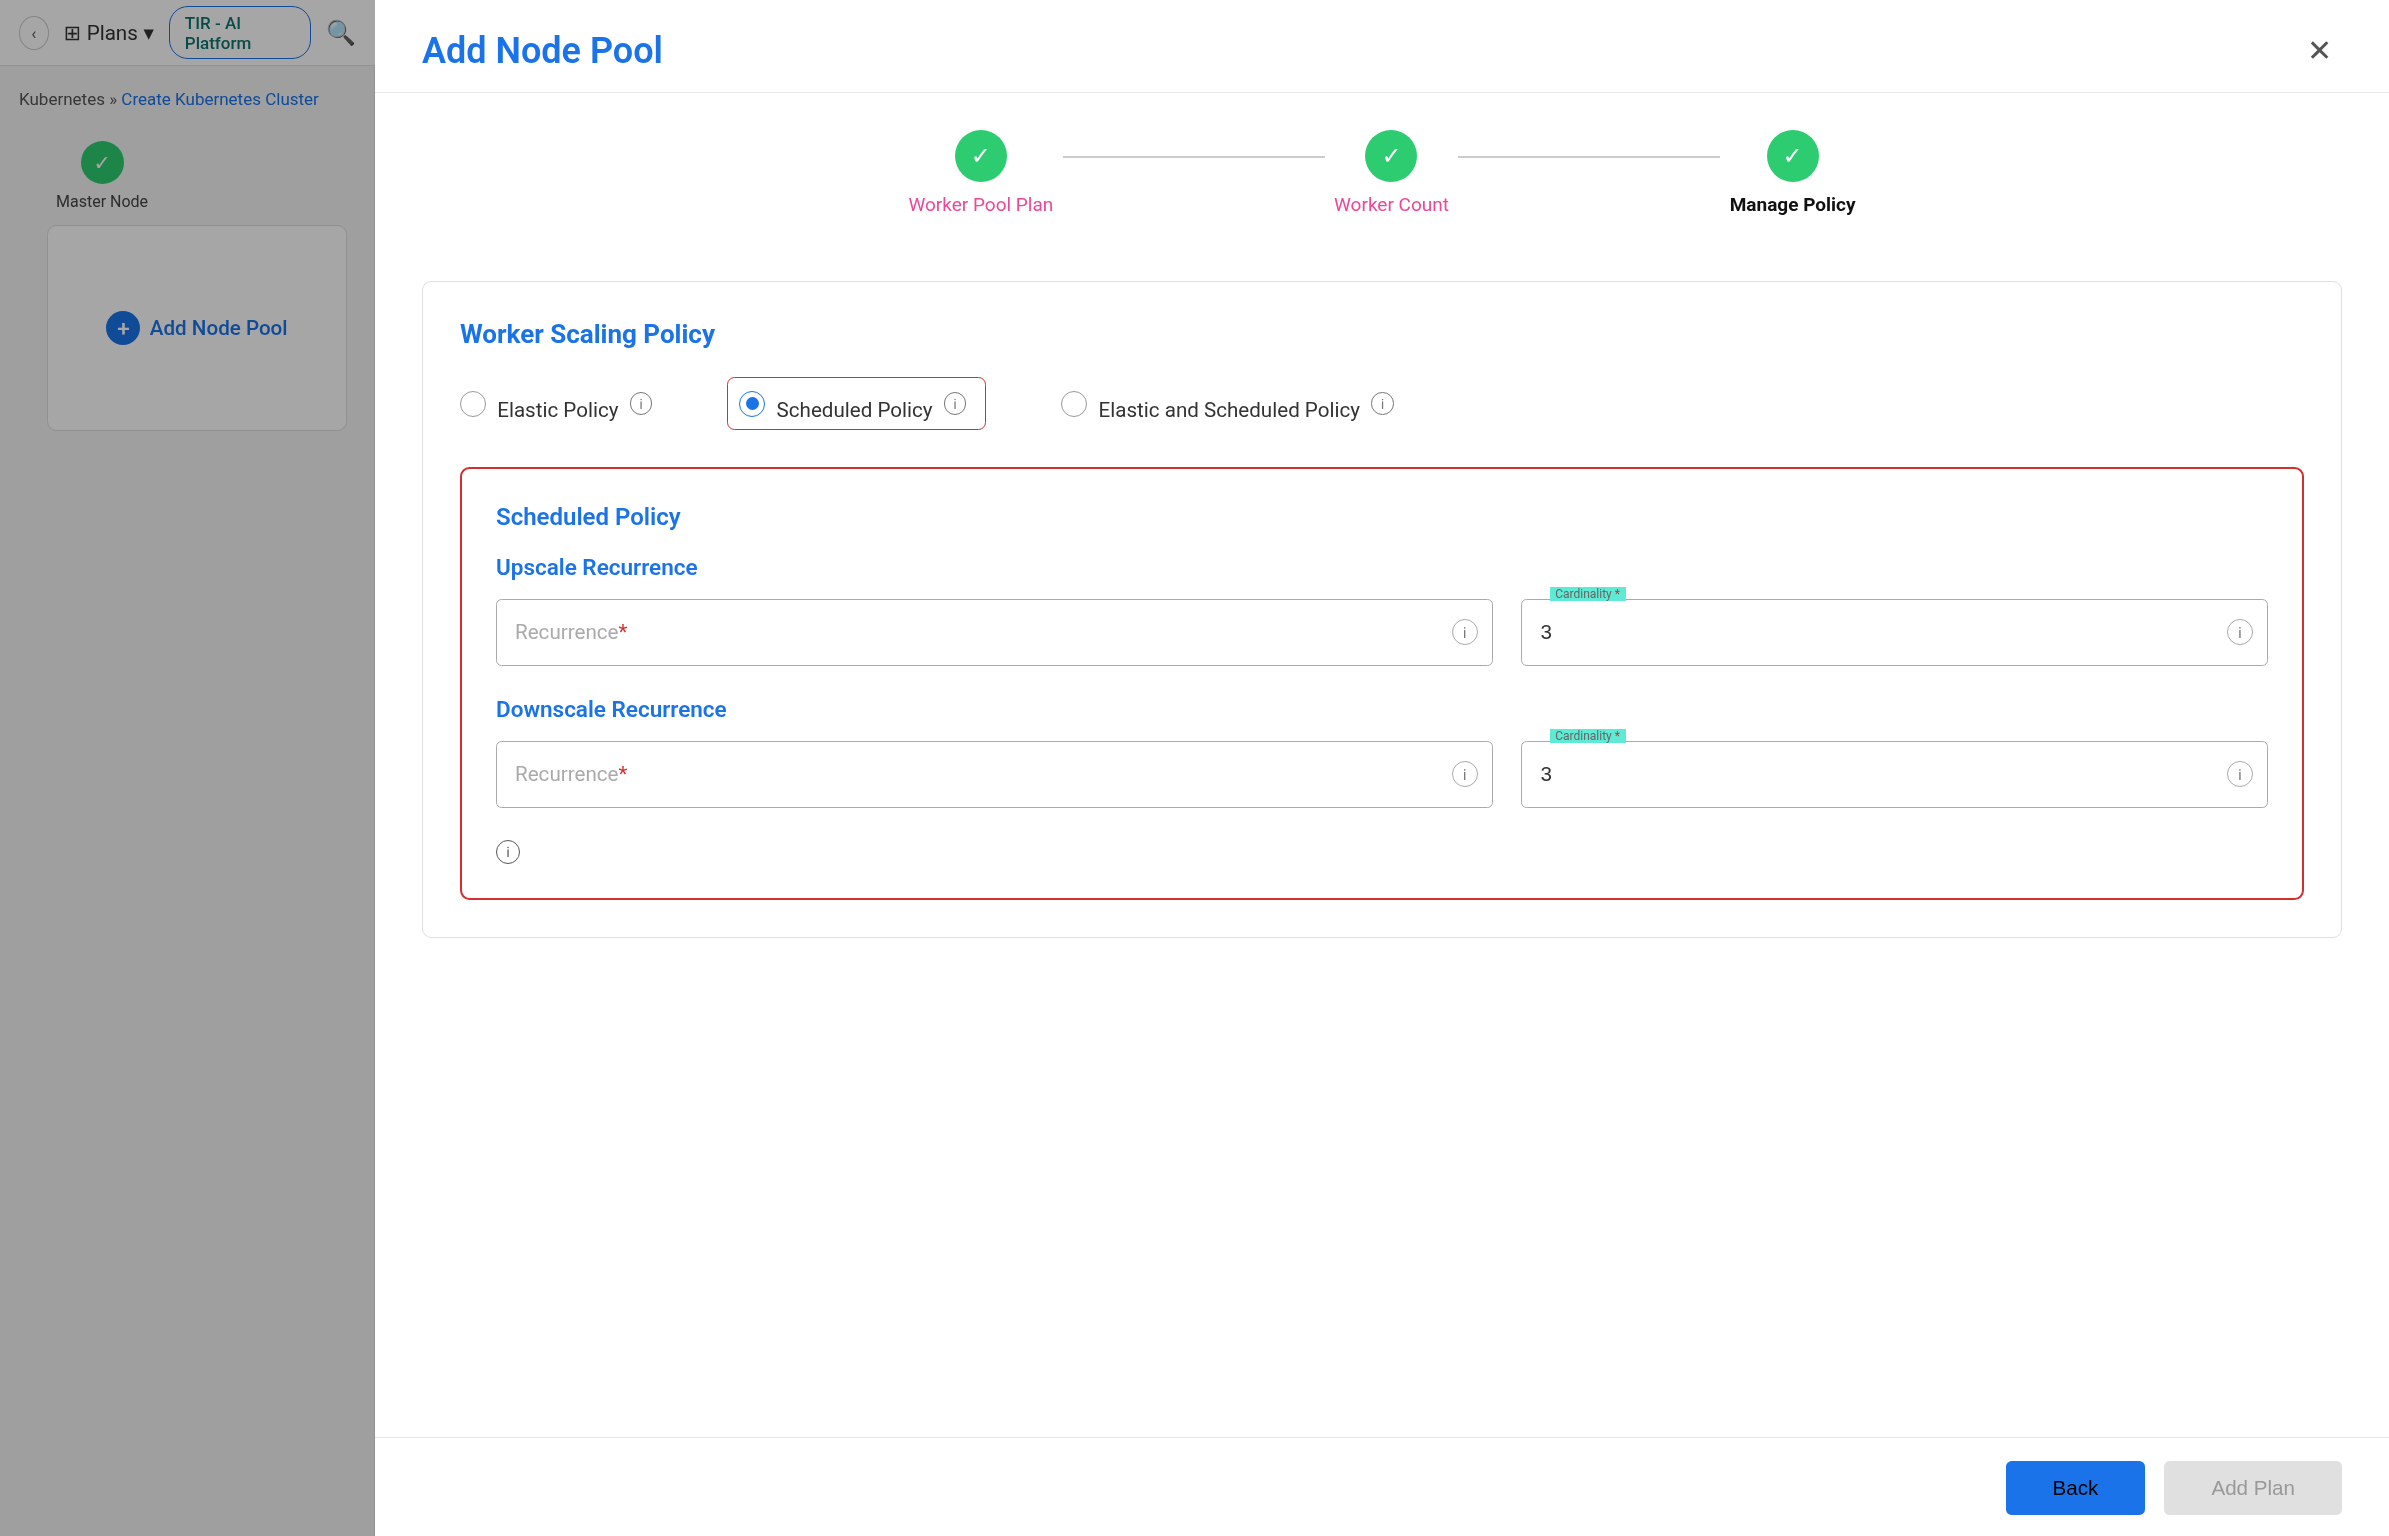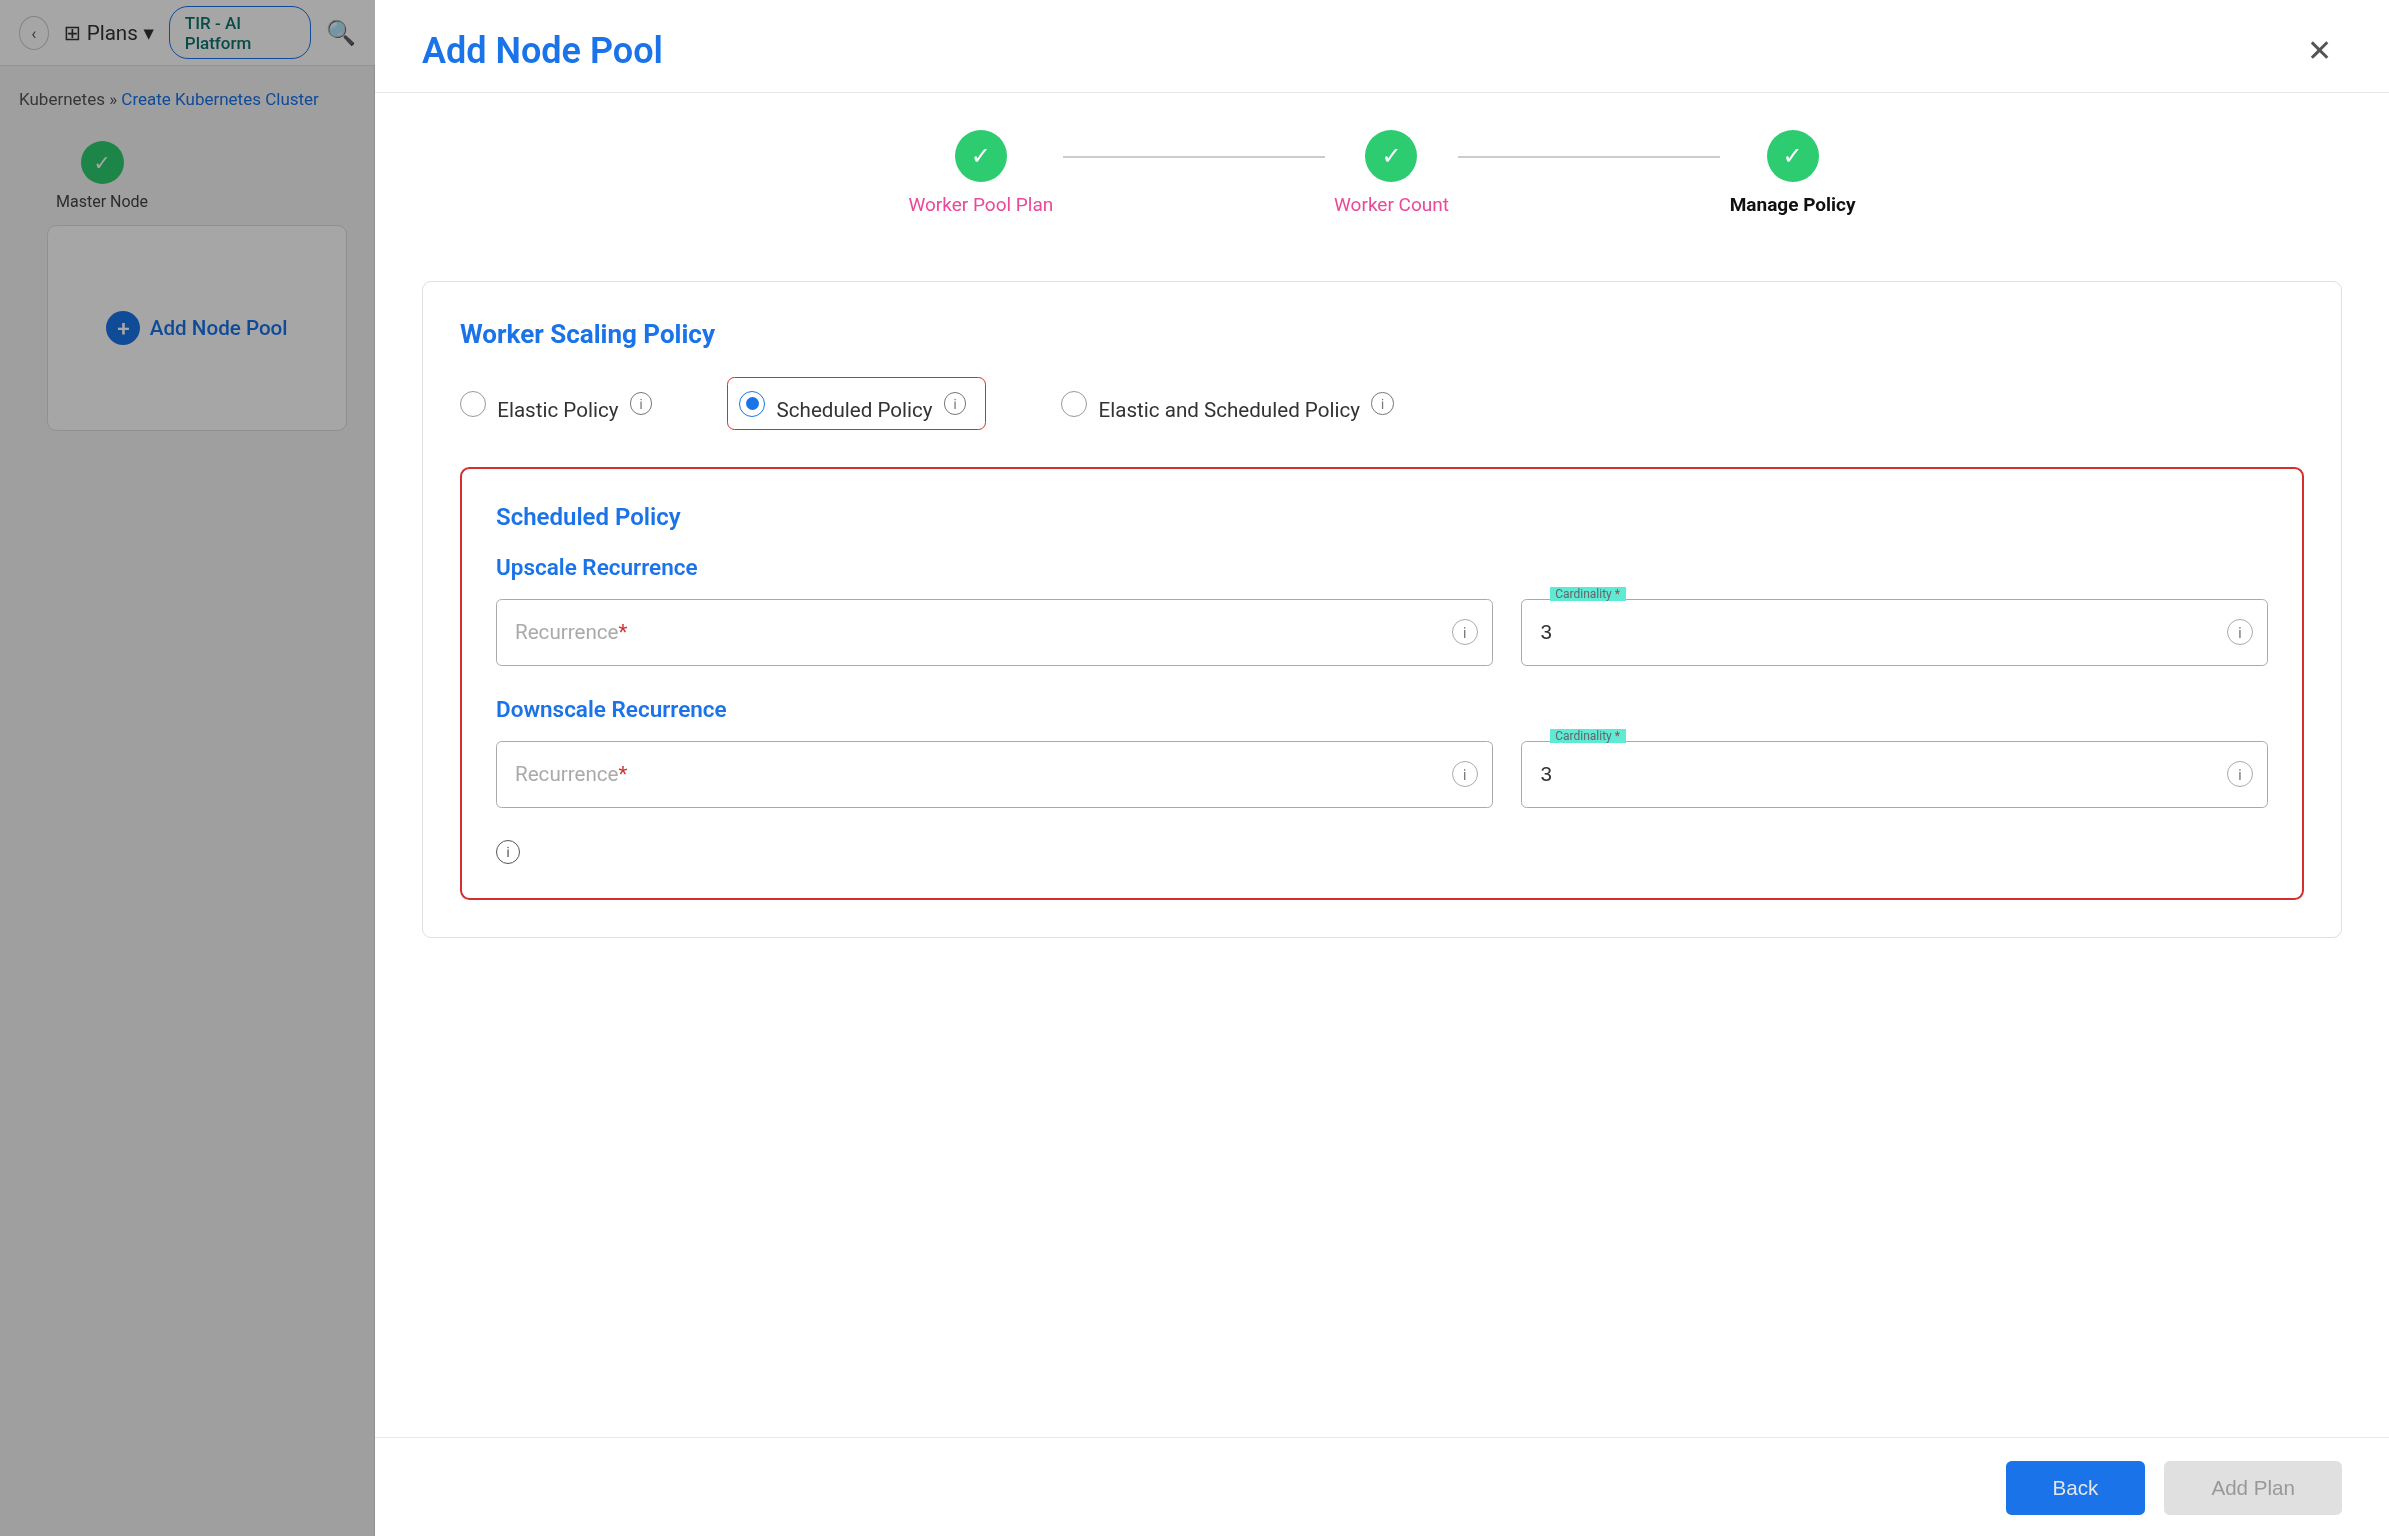--- a/index.html
+++ b/index.html
@@ -415,21 +415,21 @@
       display: flex;
       justify-content: flex-end;
       align-items: center;
       gap: 19px;
       padding: 22.5px 47px;
       border-top: 0.9px solid #e8e8e8;
     }
 
     .btn-back {
       background: #1a73e8;
-      color: #e5e5e5;
+      color: #000000;
       border: none;
       border-radius: 5.6px;
       padding: 15px 47px;
       font-size: 20.6px;
       font-weight: 500;
       cursor: pointer;
     }
 
     .btn-add-pool {
       background: #e0e0e0;

